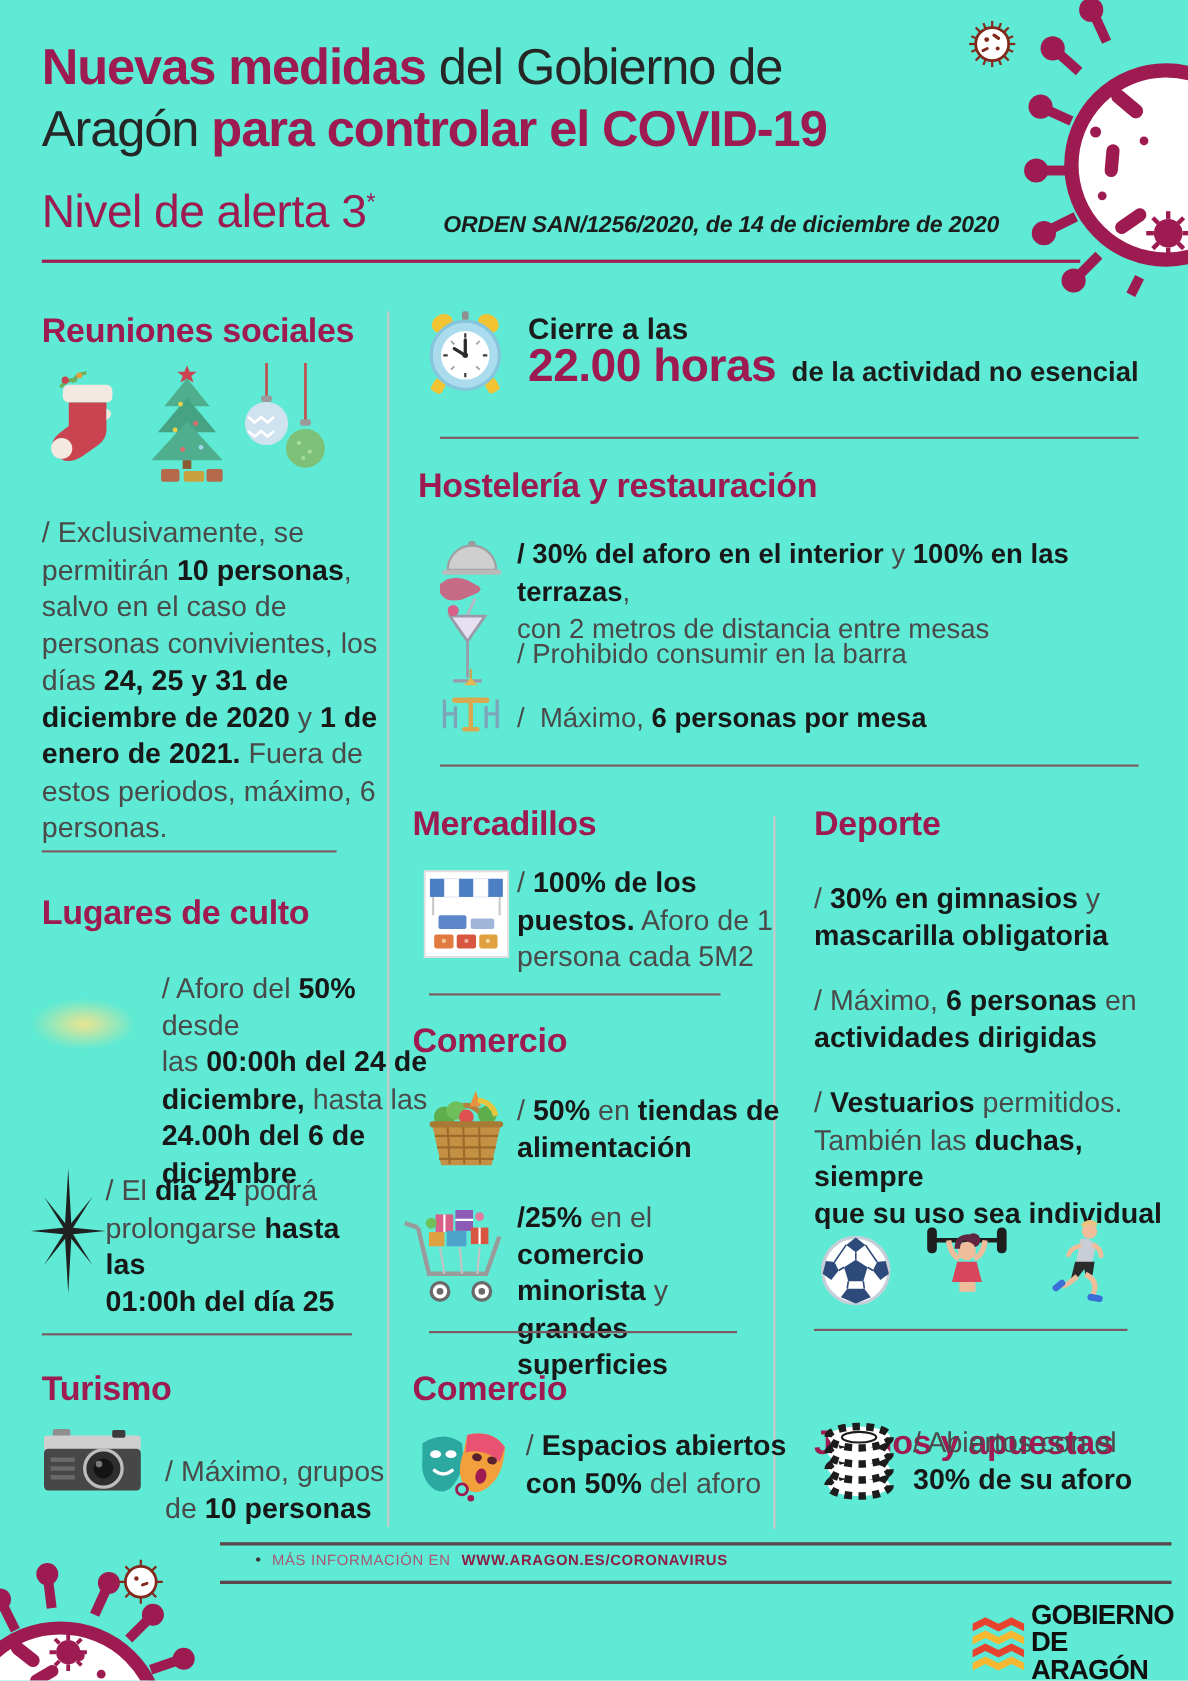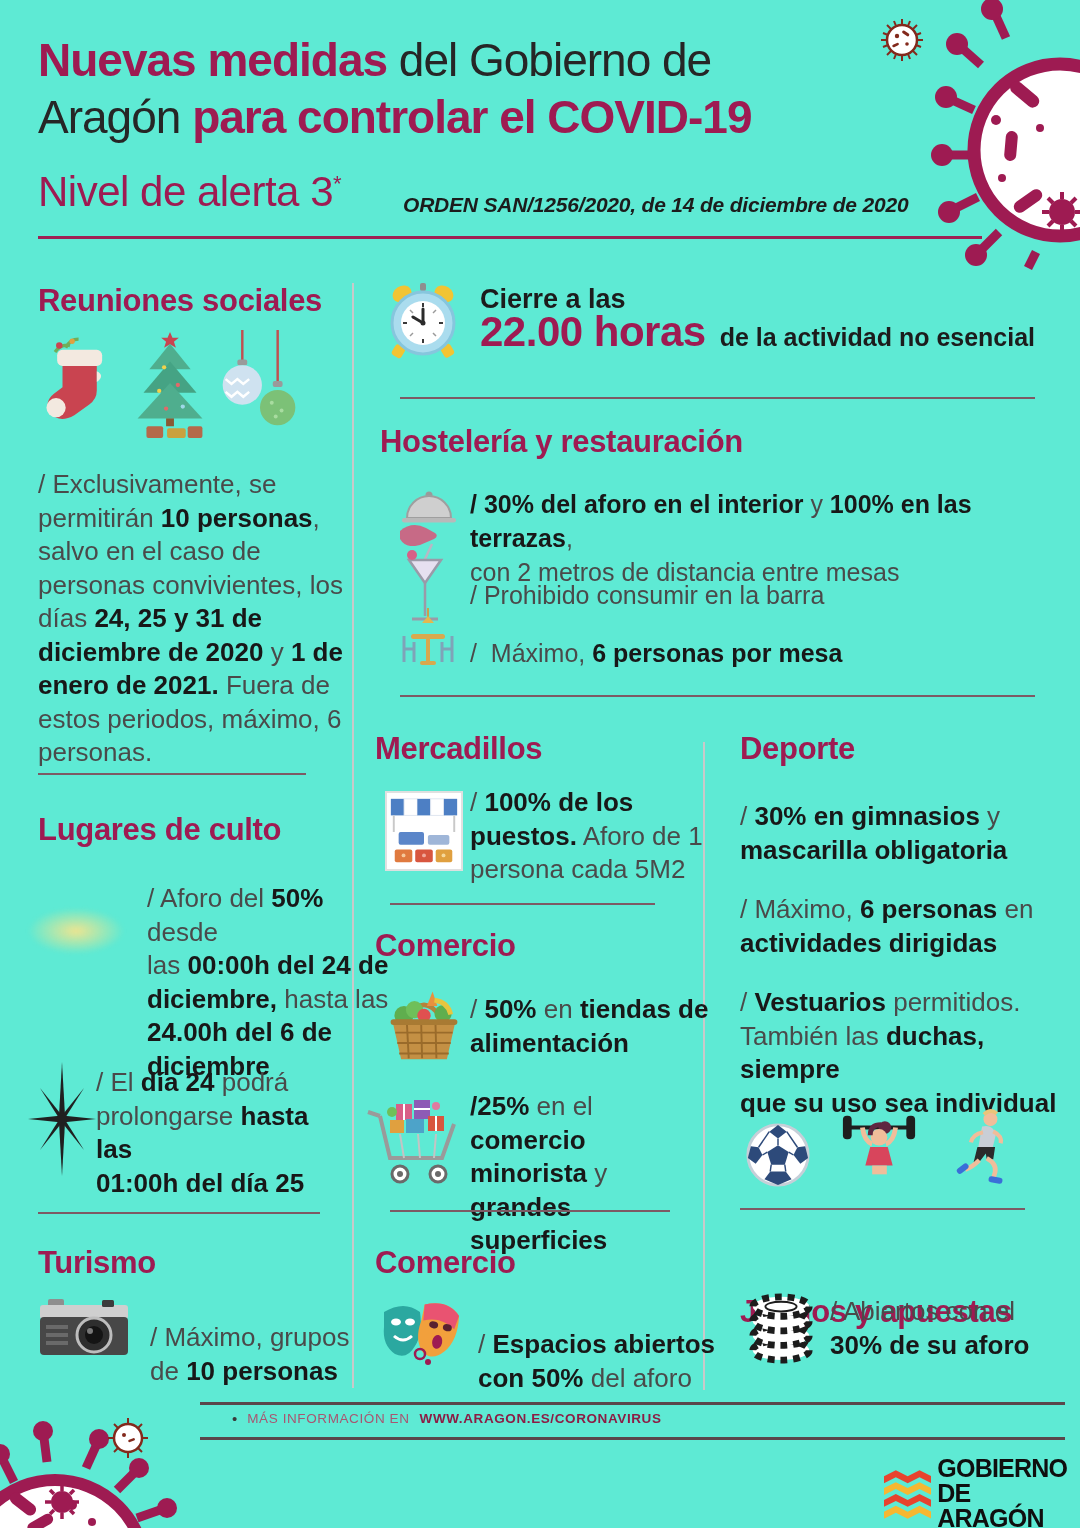--- a/index.html
+++ b/index.html
@@ -362,21 +362,21 @@
     <g transform="rotate(12 62 46)">
       <path d="M42 16 q22 -10 36 4 q4 24 -7 38 q-10 12 -21 5 q-11 -11 -8 -30 z" fill="#f2a03c"></path>
       <path d="M42 16 q22 -10 36 4 l-2 14 q-16 -10 -32 -2 z" fill="#e8457a" opacity="0.85"></path>
       <ellipse cx="55" cy="34" rx="4.5" ry="3.5" fill="#5a2230"></ellipse>
         <ellipse cx="69" cy="34" rx="4.5" ry="3.5" fill="#5a2230"></ellipse>
       <ellipse cx="62" cy="50" rx="5" ry="7" fill="#9e1b52"></ellipse>
     </g>
     <circle cx="44" cy="62" r="5" fill="none" stroke="#9e1b52" stroke-width="2.5"></circle>
     <circle cx="52" cy="70" r="3" fill="#9e1b52"></circle>
   </svg>
-  <div class="abs rich" style="left:478px;top:1298px;width:240px;margin-top:30px;"><span>/ </span><span class="b">Espacios abiertos
+  <div class="abs rich" style="left:478px;top:1298px;width:240px;"><span>/ </span><span class="b">Espacios abiertos
 con 50%</span><span> del aforo</span></div>
 
   <div class="abs sec-title" style="left:740px;top:731px;">Deporte</div>
   <div class="abs rich" style="left:740px;top:800px;width:320px;"><span>/ </span><span class="b">30% en gimnasios</span><span> y
 </span><span class="b">mascarilla obligatoria</span></div>
   <div class="abs rich" style="left:740px;top:893px;width:320px;"><span>/ Máximo, </span><span class="b">6 personas</span><span> en
 </span><span class="b">actividades dirigidas</span></div>
   <div class="abs rich" style="left:740px;top:986px;width:325px;"><span>/ </span><span class="b">Vestuarios</span><span> permitidos.
 También las </span><span class="b">duchas, siempre
 que su uso sea individual</span></div>

